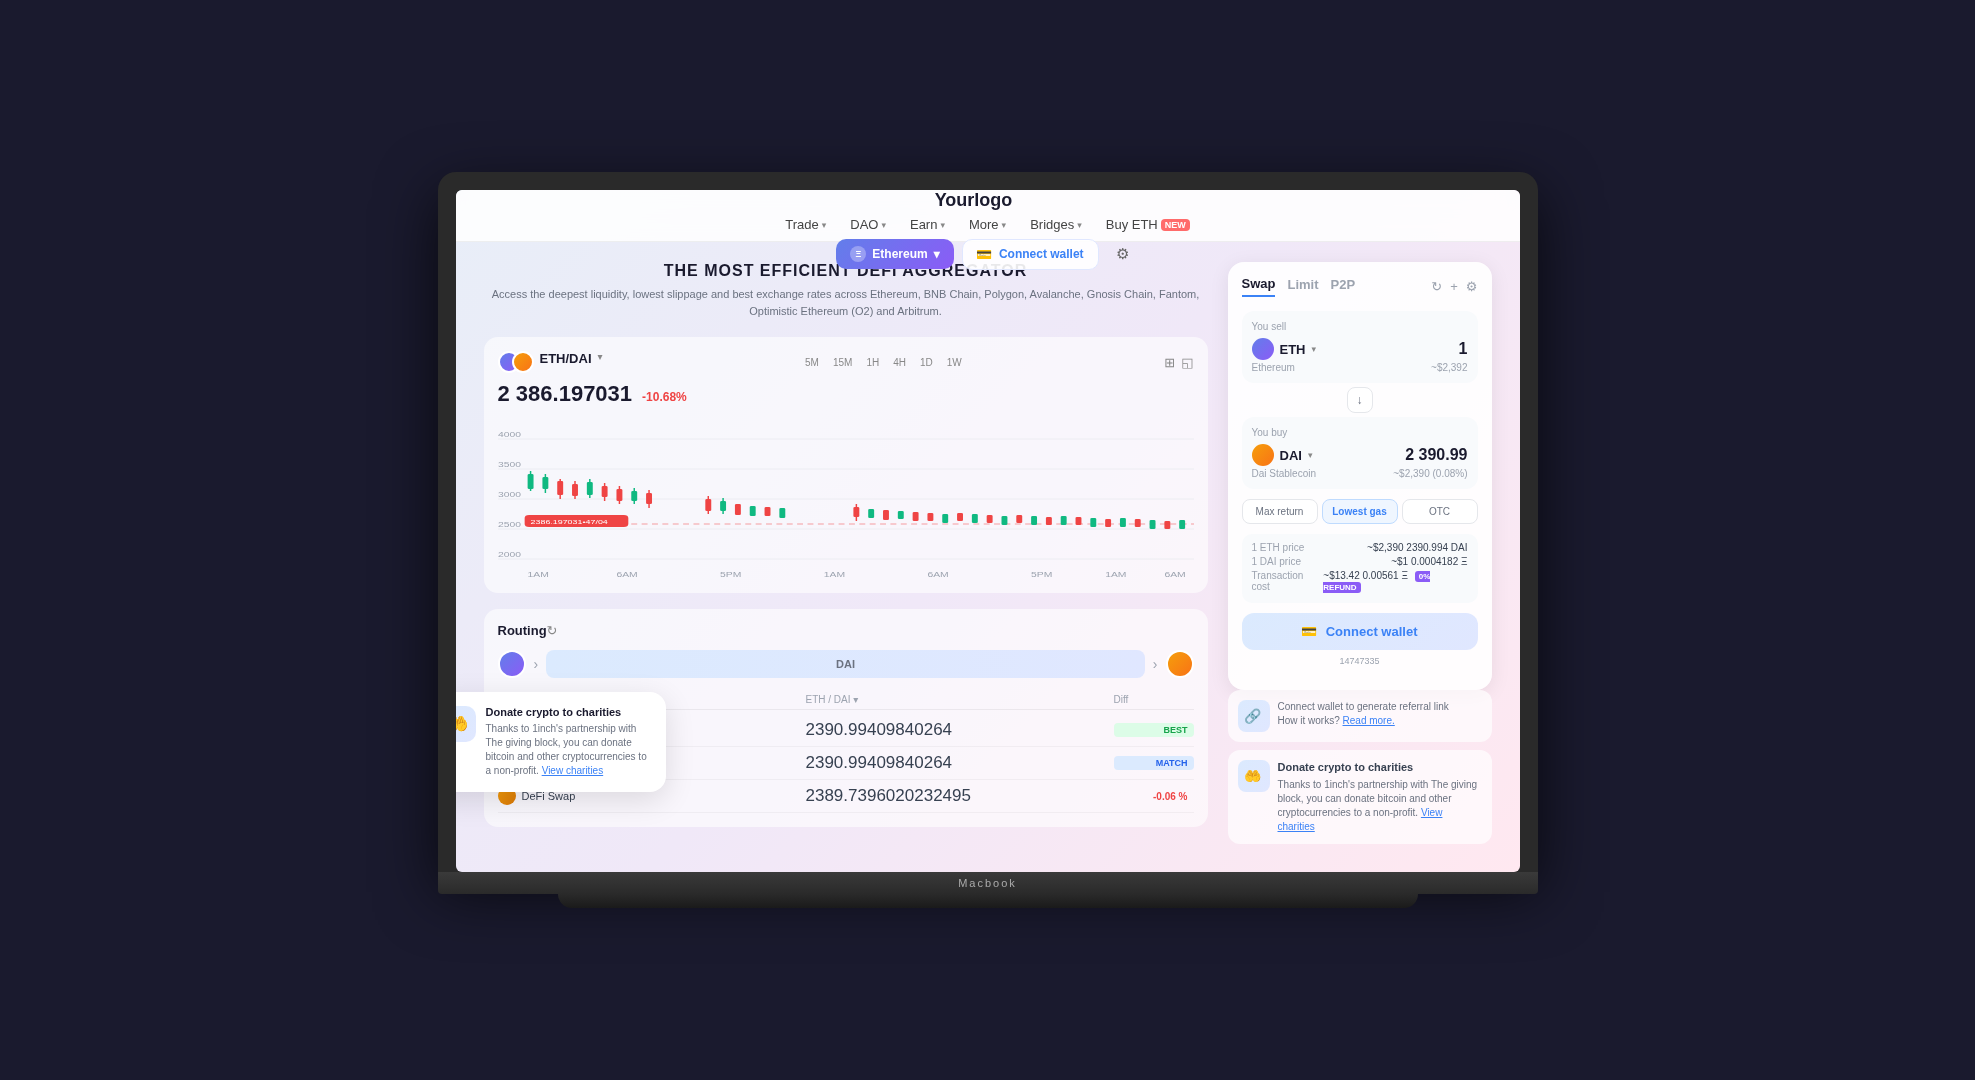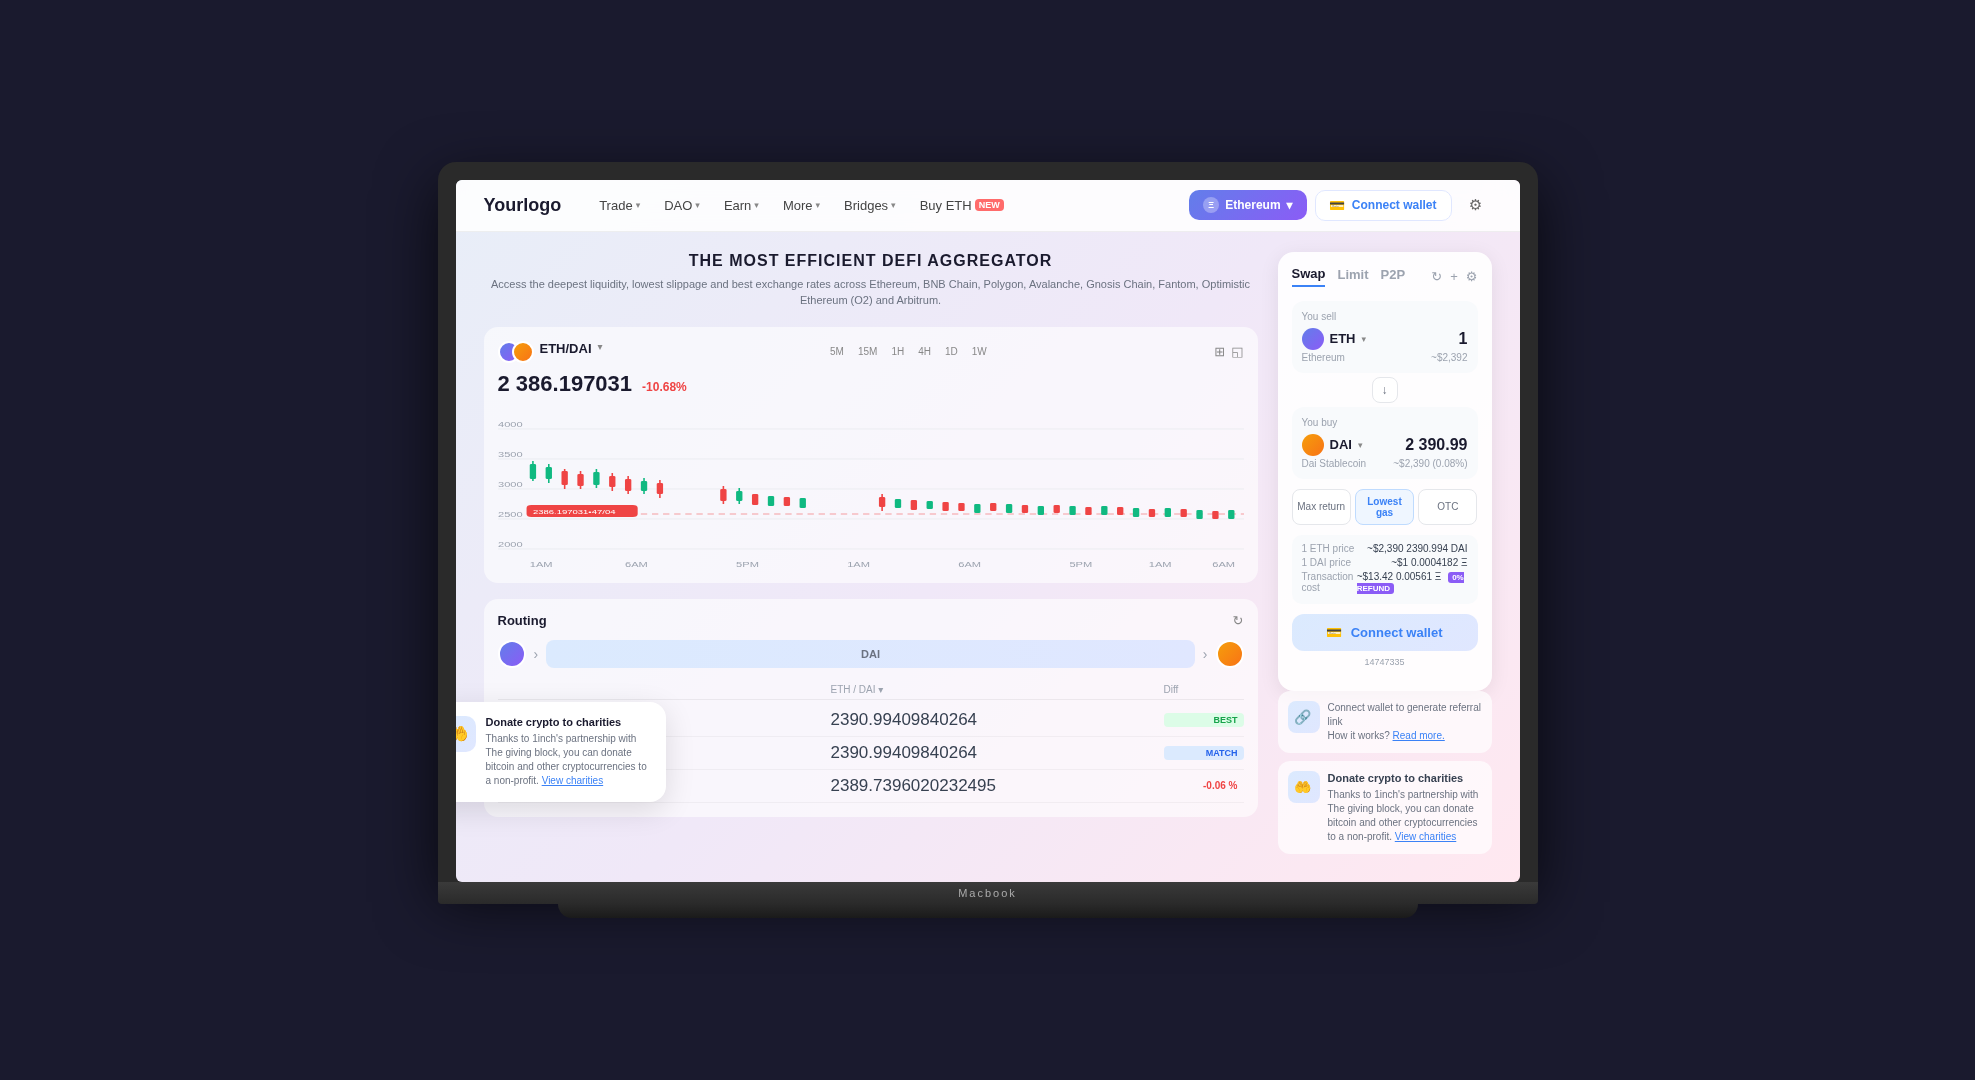--- a/index.html
+++ b/index.html
@@ -52,20 +52,21 @@
     .app-header {
       background: rgba(255,255,255,0.85);
       backdrop-filter: blur(10px);
       display: flex;
       align-items: center;
       padding: 0 28px;
       height: 52px;
       border-bottom: 1px solid rgba(0,0,0,0.06);
       position: relative;
       z-index: 10;
+      flex-direction: column;
     }
     .logo {
       font-weight: 800;
       font-size: 18px;
       color: #1a1a2e;
       margin-right: 28px;
     }
     .nav-items {
       display: flex;
       align-items: center;
@@ -257,21 +258,20 @@
 
     
     .routing-section {
       background: rgba(255,255,255,0.6);
       border-radius: 14px;
       padding: 14px;
     }
     .routing-header {
       display: flex;
       align-items: center;
-      justify-content: space-between;
       margin-bottom: 12px;
     }
     .routing-title {
       font-size: 13px;
       font-weight: 600;
       color: #1a1a2e;
     }
     .routing-refresh { font-size: 13px; color: #888; cursor: pointer; }
     .routing-flow {
       display: flex;
@@ -347,21 +347,21 @@
       padding: 2px 6px;
       border-radius: 4px;
       text-align: right;
     }
     .badge-best { background: #dcfce7; color: #16a34a; }
     .badge-match { background: #dbeafe; color: #2563eb; }
     .badge-neg { color: #ef4444; font-size: 10px; }
 
     
     .right-panel {
-      width: 214px;
+      width: 264px;
       flex-shrink: 0;
     }
     .swap-widget {
       background: rgba(255,255,255,0.9);
       border-radius: 16px;
       padding: 14px;
       box-shadow: 0 4px 20px rgba(0,0,0,0.08);
     }
     .swap-tabs {
       display: flex;

